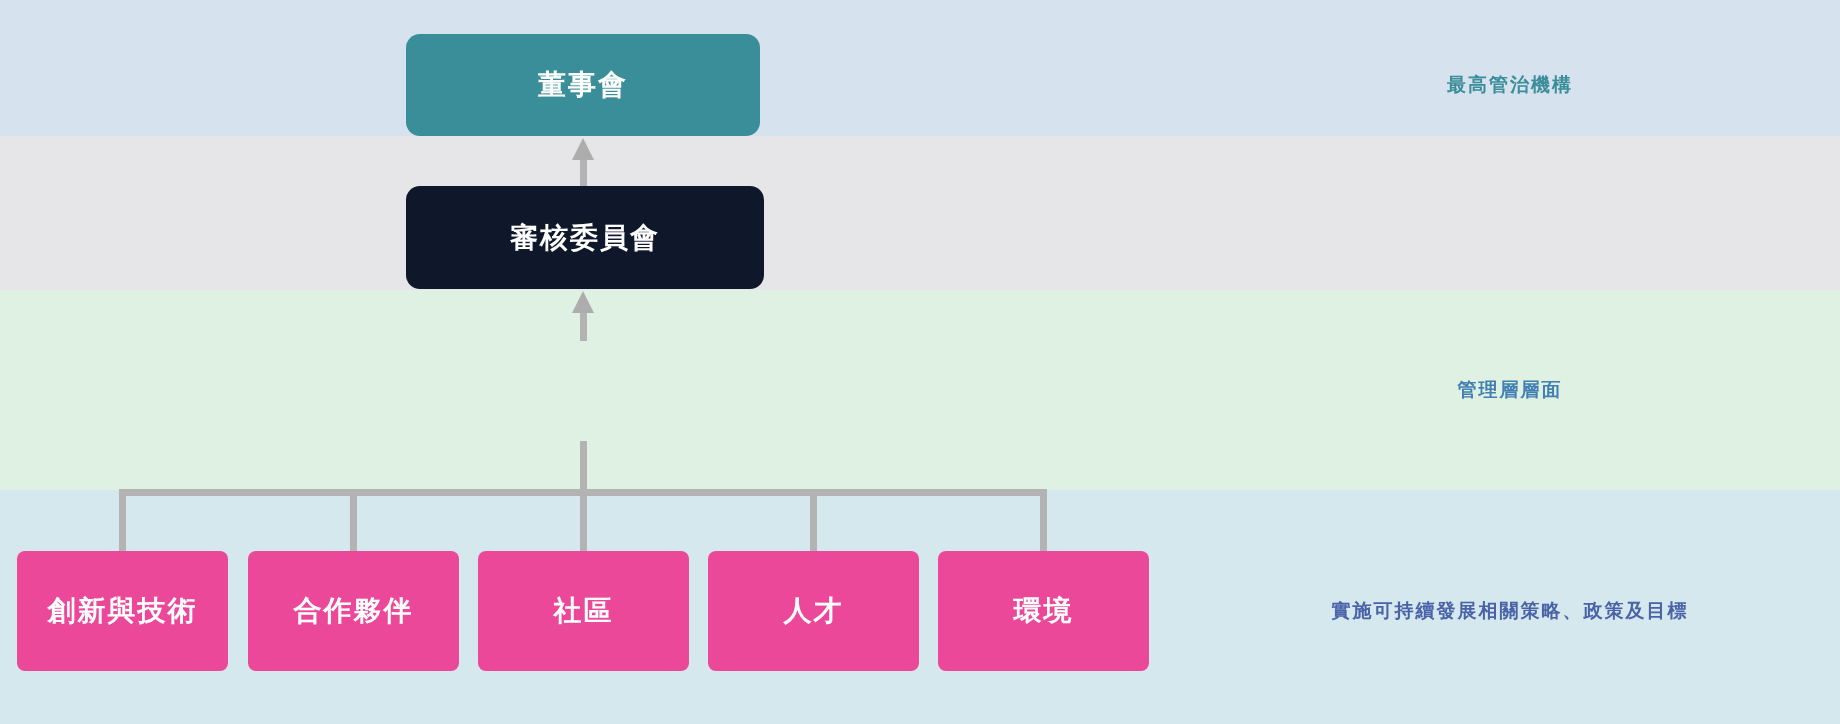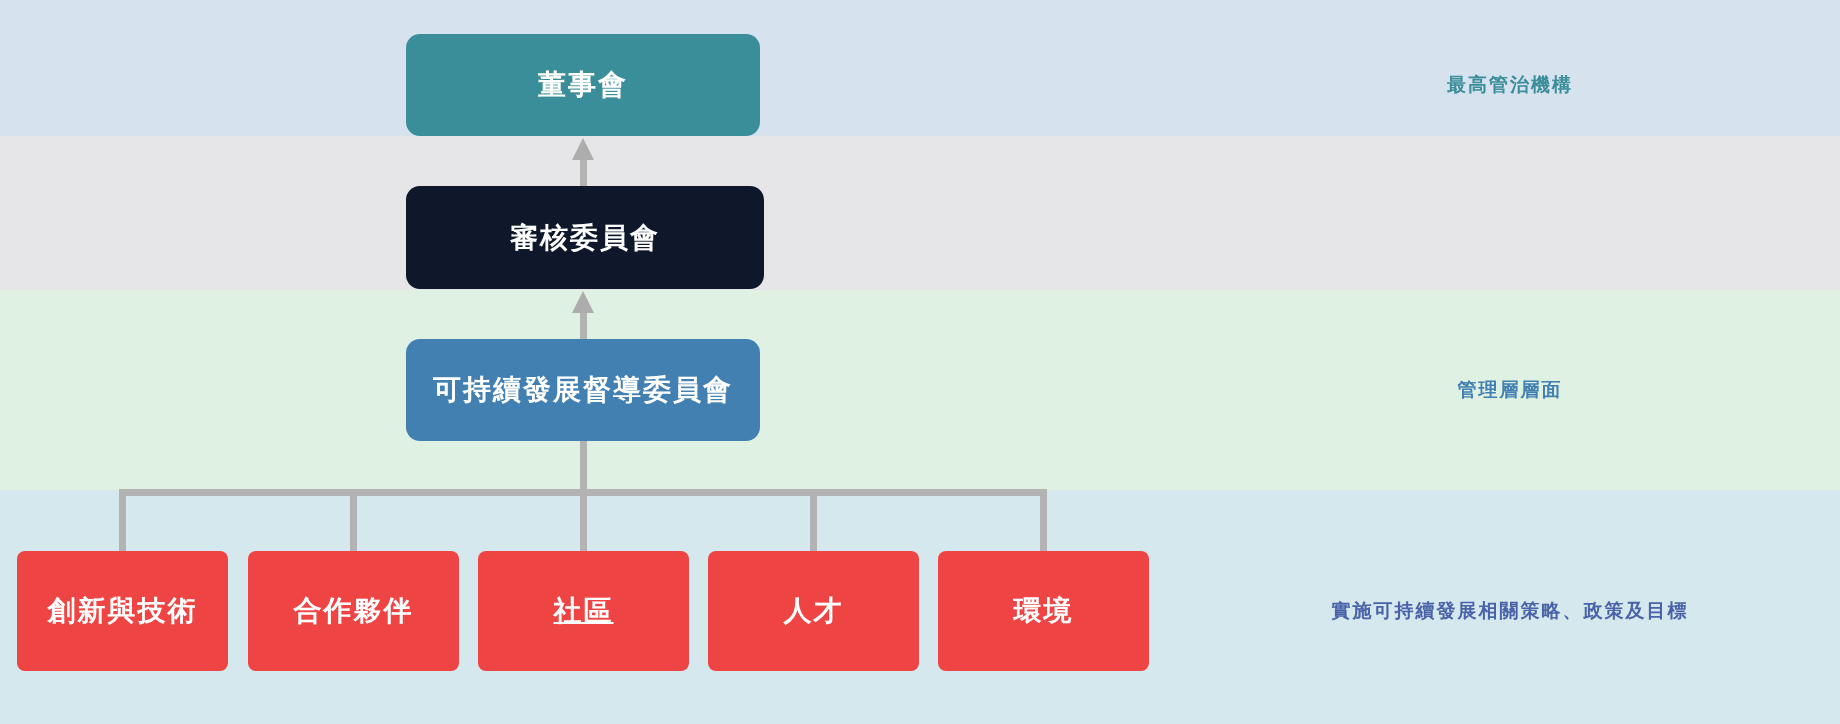--- a/index.html
+++ b/index.html
@@ -19,25 +19,25 @@
   
   .node{
     position:absolute;display:flex;align-items:center;justify-content:center;
     color:#ffffff;font-weight:bold;font-size:28px;letter-spacing:2px;
     border-radius:14px;text-align:center;z-index:3;
   }
   .node-board      {left:406px;top:34px; width:354px;height:102px;background:#3a8e99;}
   .node-audit      {left:406px;top:186px;width:358px;height:103px;background:#0f172a;}
   .node-steering   {left:406px;top:339px;width:354px;height:102px;background:#4380b2;}
   .node-bottom{
-    top:551px;width:211px;height:120px;background:#ef4444;border-radius:8px;
+    top:551px;width:211px;height:120px;background:#ec4899;border-radius:8px;
   }
   .node-b1{left:17px;}
   .node-b2{left:248px;}
-  .node-b3{left:478px;text-decoration:underline;}
+  .node-b3{left:478px;}
   .node-b4{left:708px;}
   .node-b5{left:938px;}
 
   
   .conn{position:absolute;background:#b3b3b3;z-index:1;}
   .shaft-1{left:580px;top:156px;width:7px;height:32px;}
   .shaft-2{left:580px;top:309px;width:7px;height:32px;}
   .conn-center{left:580px;top:441px;width:7px;height:112px;}
   .conn-horizontal{left:119px;top:489px;width:928px;height:7px;}
   .stub{top:489px;width:7px;height:64px;}
@@ -84,23 +84,20 @@
   <div class="conn stub stub-2"></div>
   <div class="conn stub stub-4"></div>
   <div class="conn stub stub-5"></div>
 
   <div class="node node-board">
     <span>董事會</span>
   </div>
   <div class="node node-audit">
     <span>審核委員會</span>
   </div>
-  <div class="node node-steering">
-    <span>可持續發展督導委員會</span>
-  </div>
 
   <div class="node node-bottom node-b1">
     <span>創新與技術</span>
   </div>
   <div class="node node-bottom node-b2">
     <span>合作夥伴</span>
   </div>
   <div class="node node-bottom node-b3">
     <span>社區</span>
   </div>

